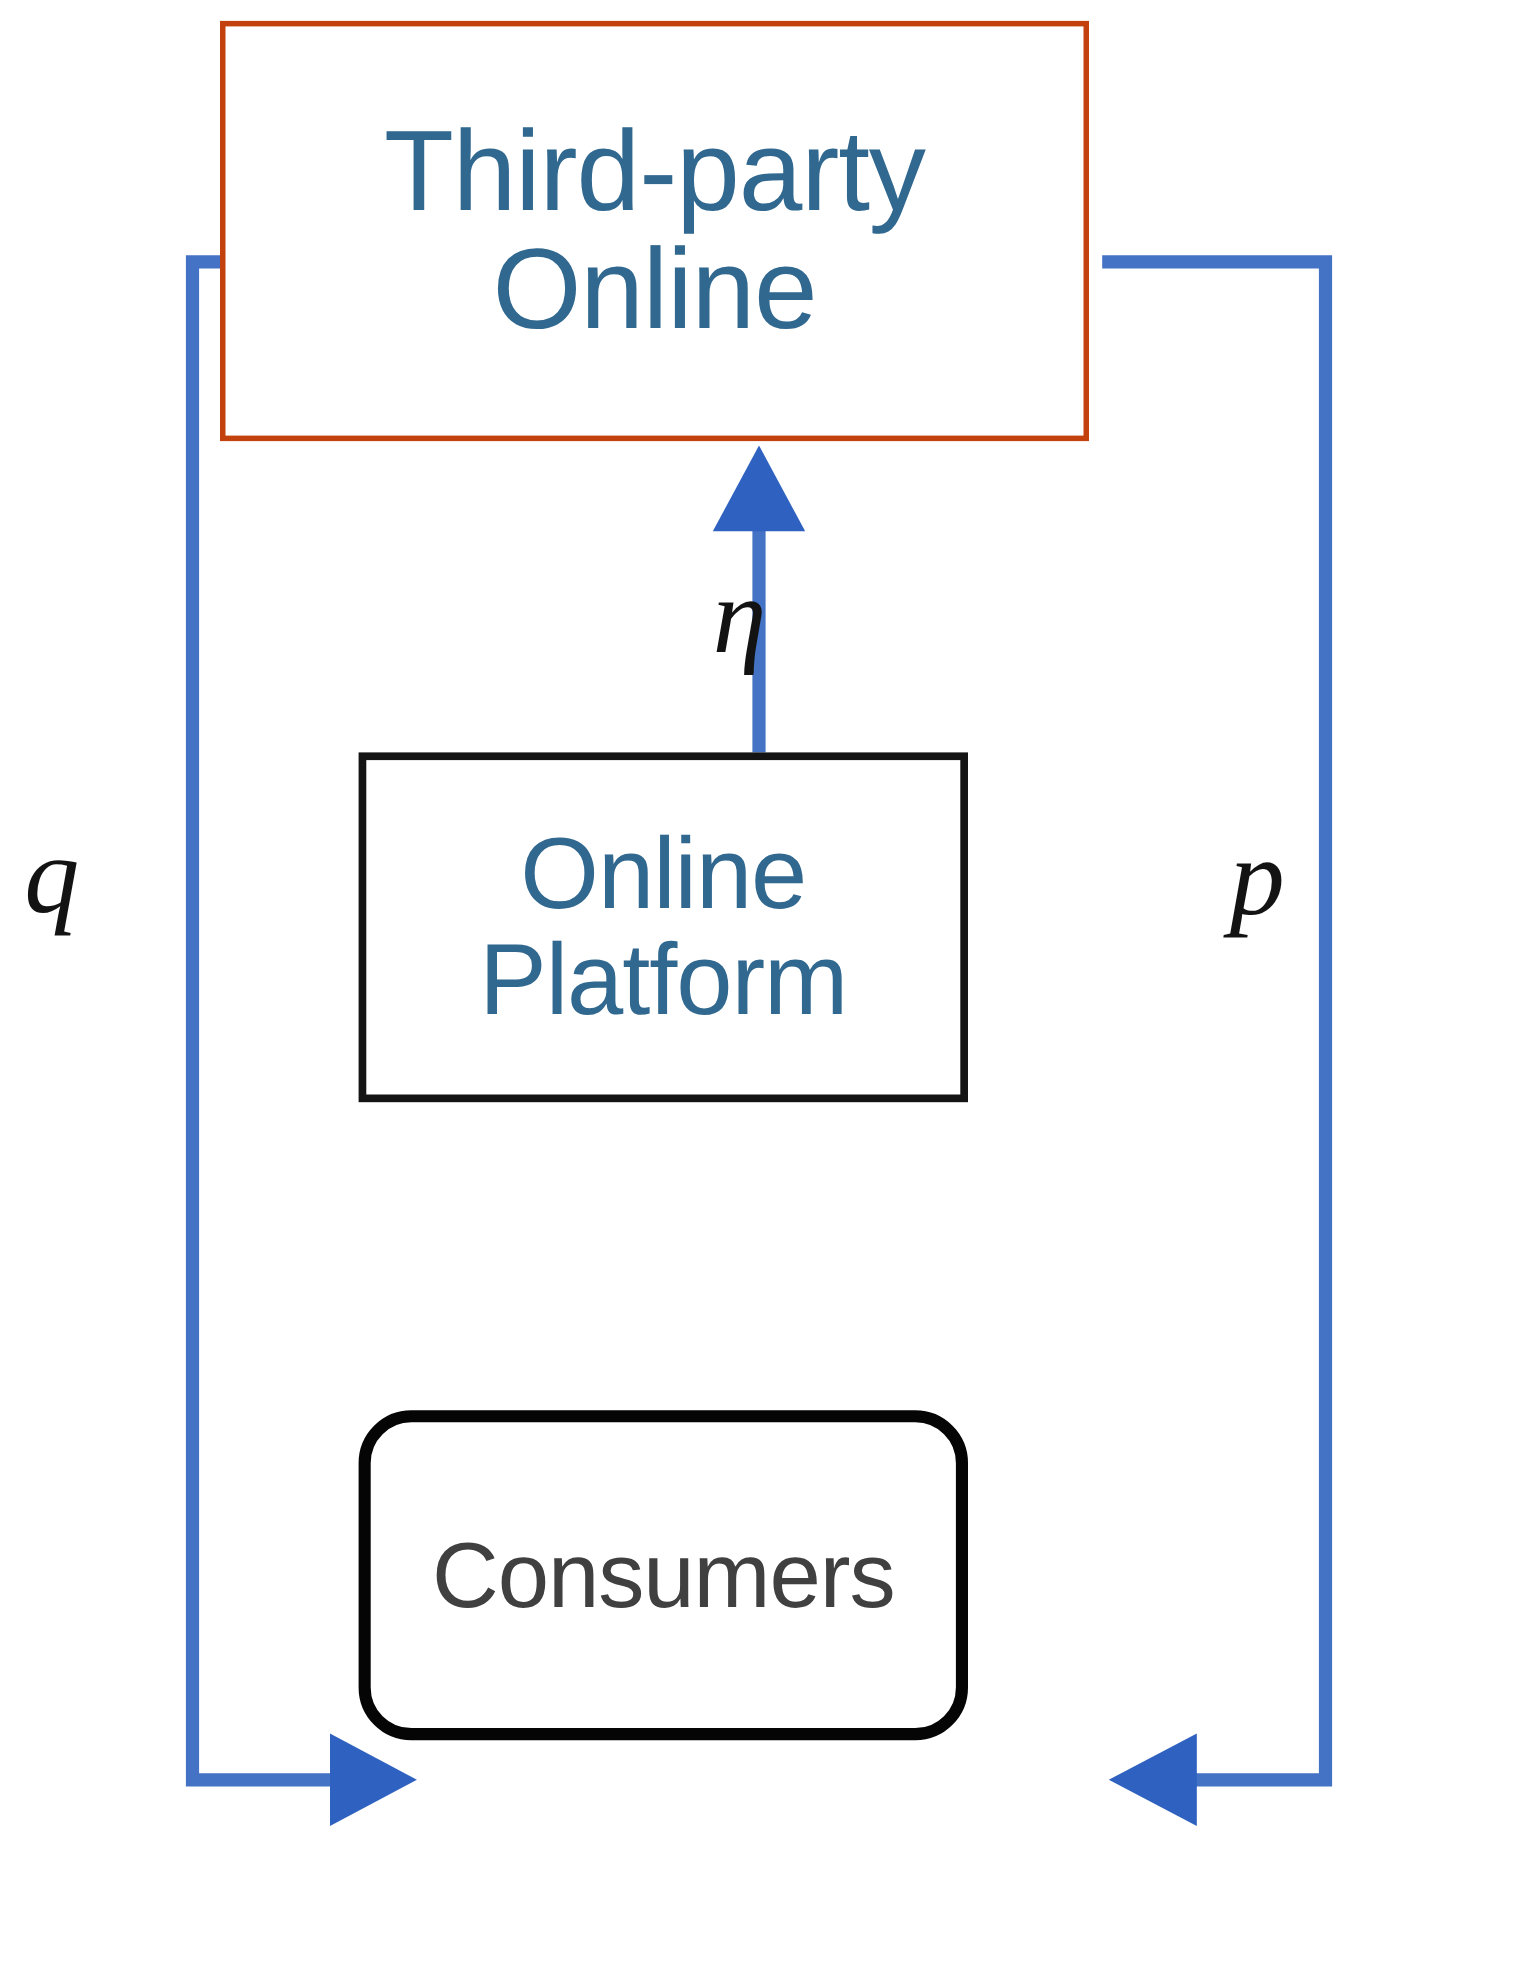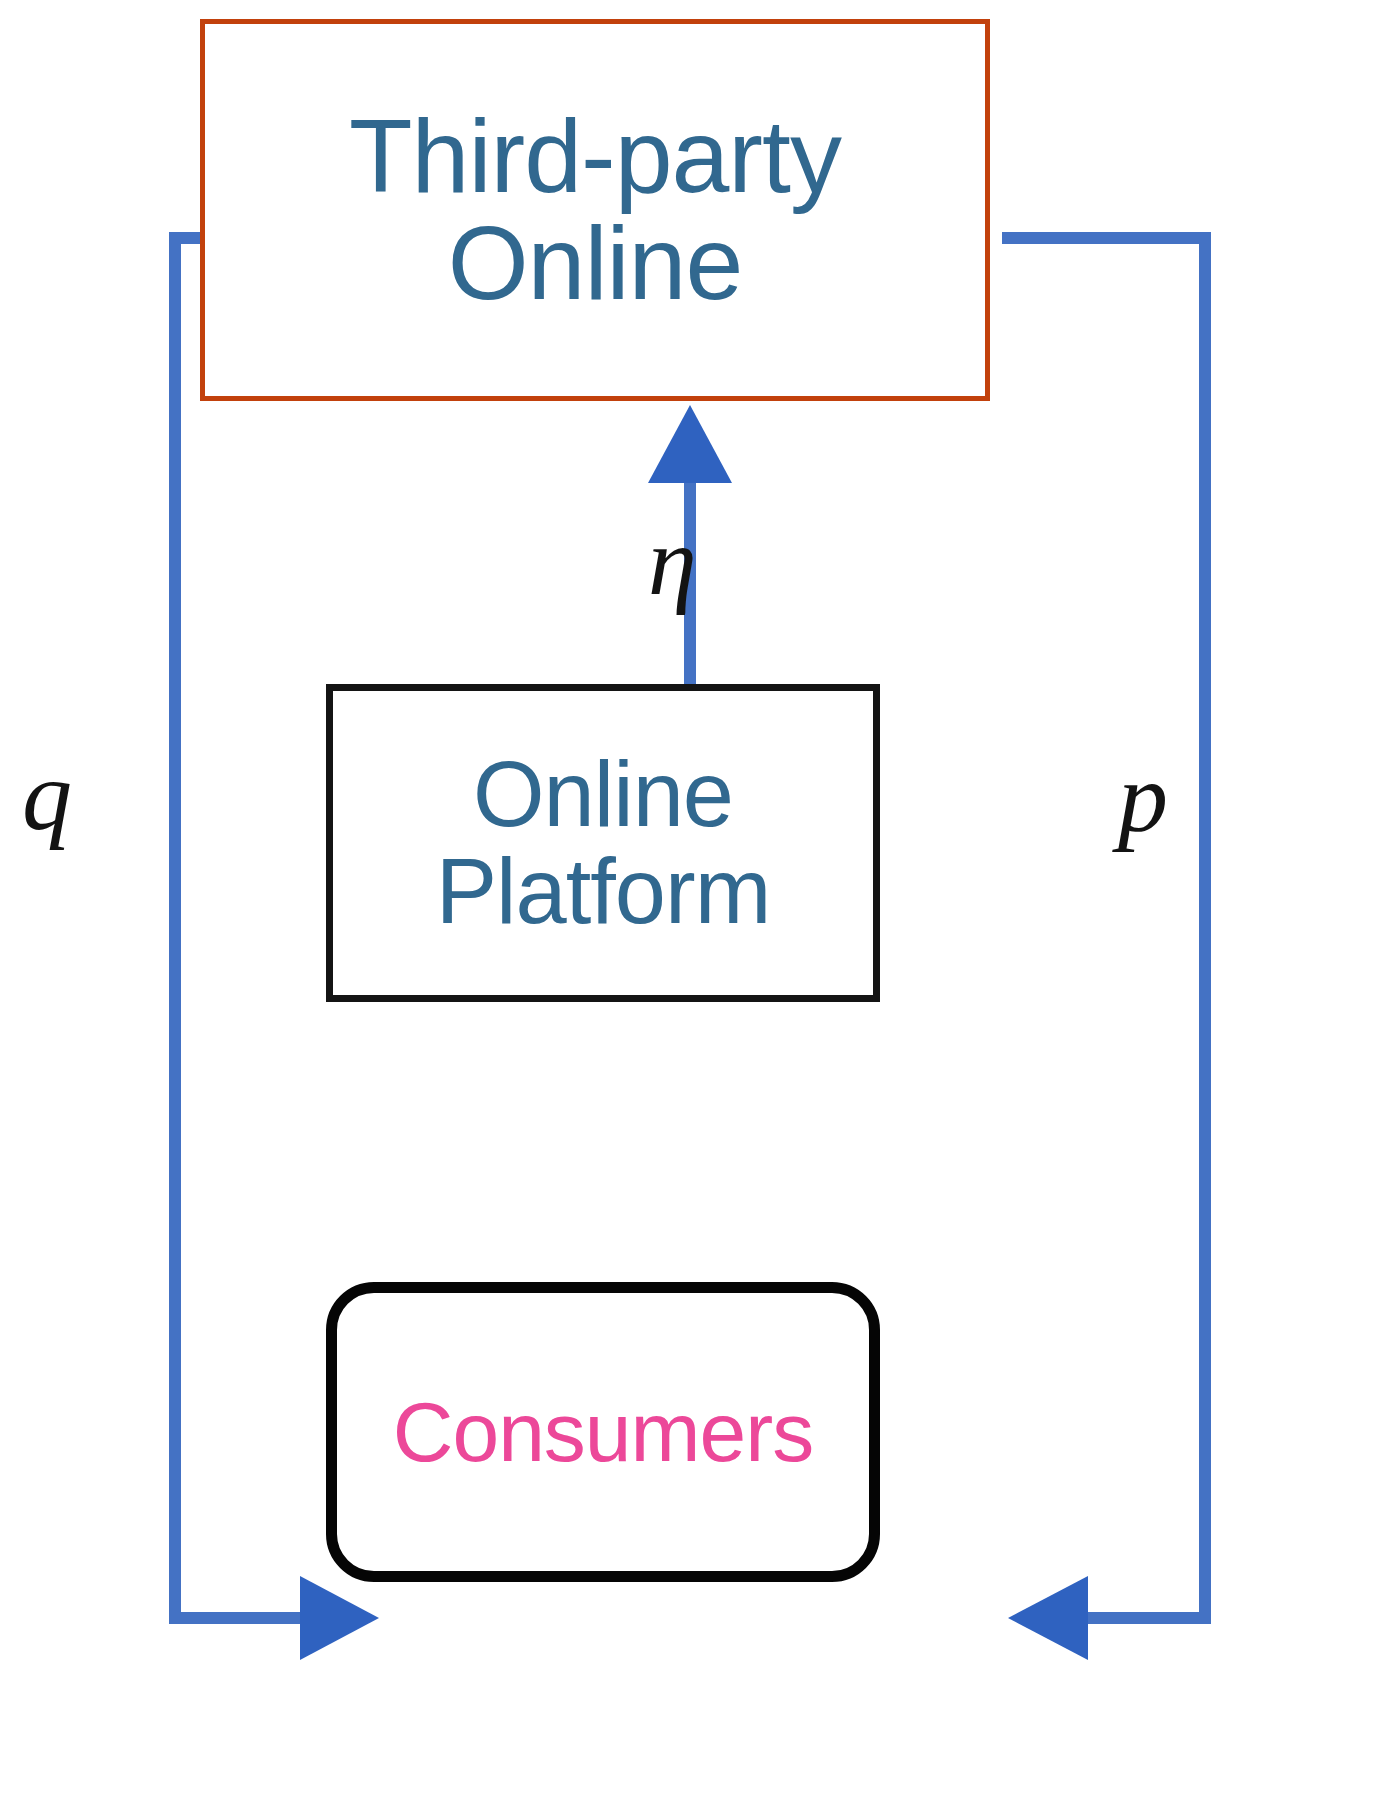--- a/index.html
+++ b/index.html
@@ -59,21 +59,21 @@
 
   #node-consumers {
     left: 326px;
     top: 1282px;
     width: 554px;
     height: 300px;
     border: 11px solid #050505;
     border-radius: 48px;
   }
   #node-consumers .node-label {
-    color: #ec4899;
+    color: #404040;
     font-size: 84px;
     line-height: 1.05;
     letter-spacing: -1px;
     font-weight: 400;
   }
 
   
   #wires {
     position: absolute;
     left: 0;

